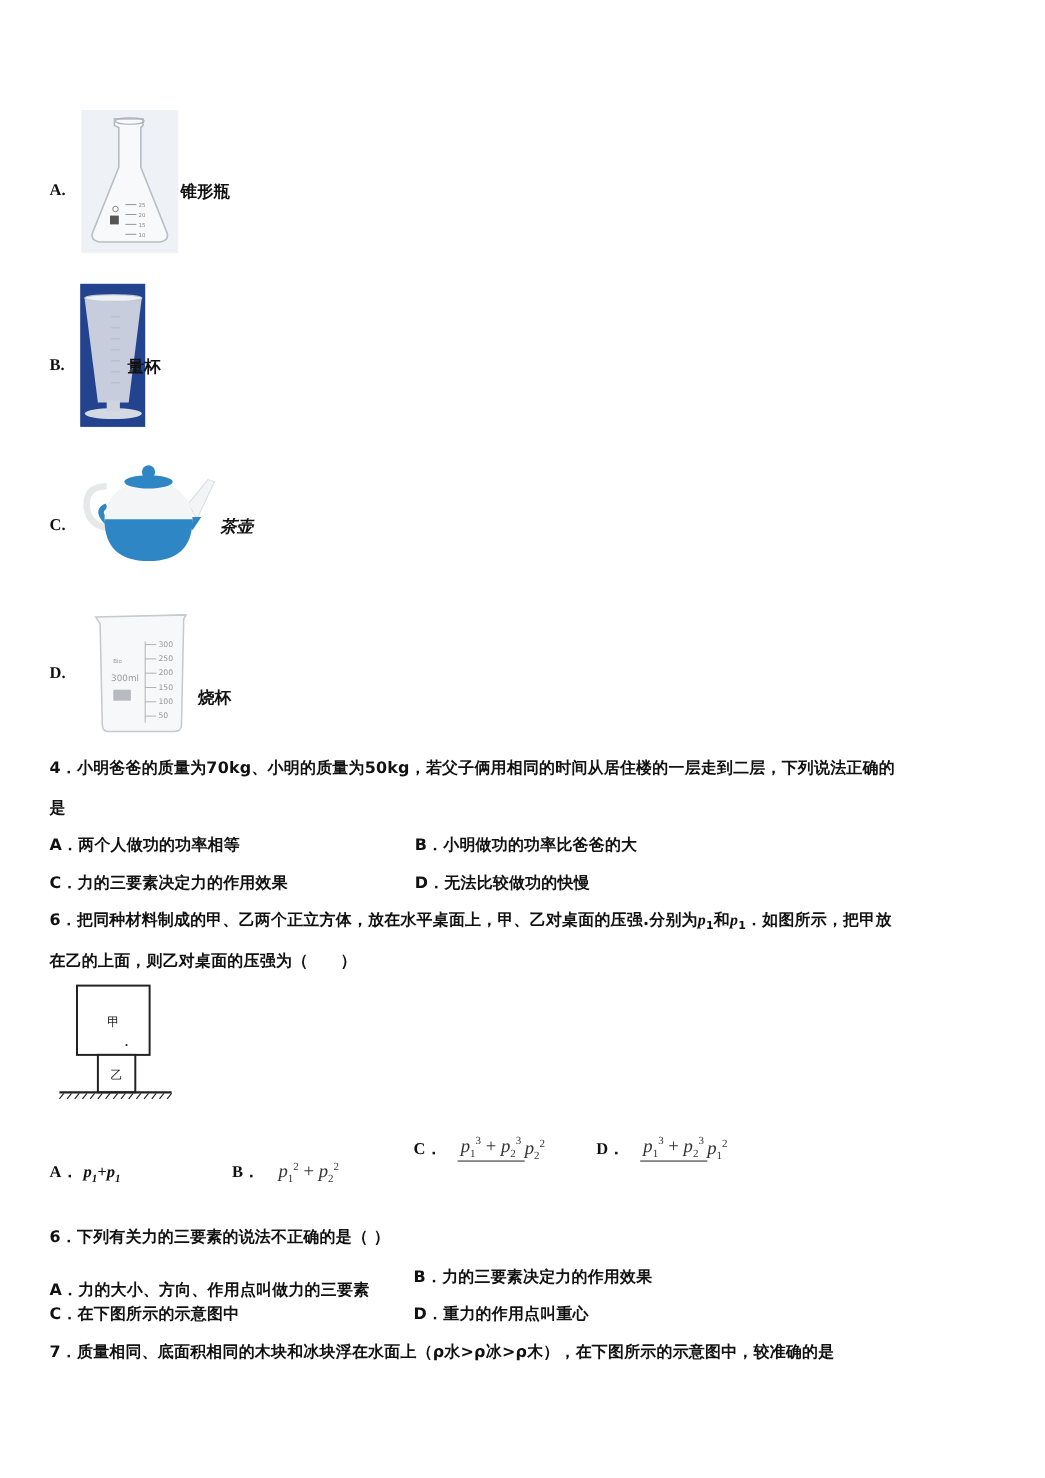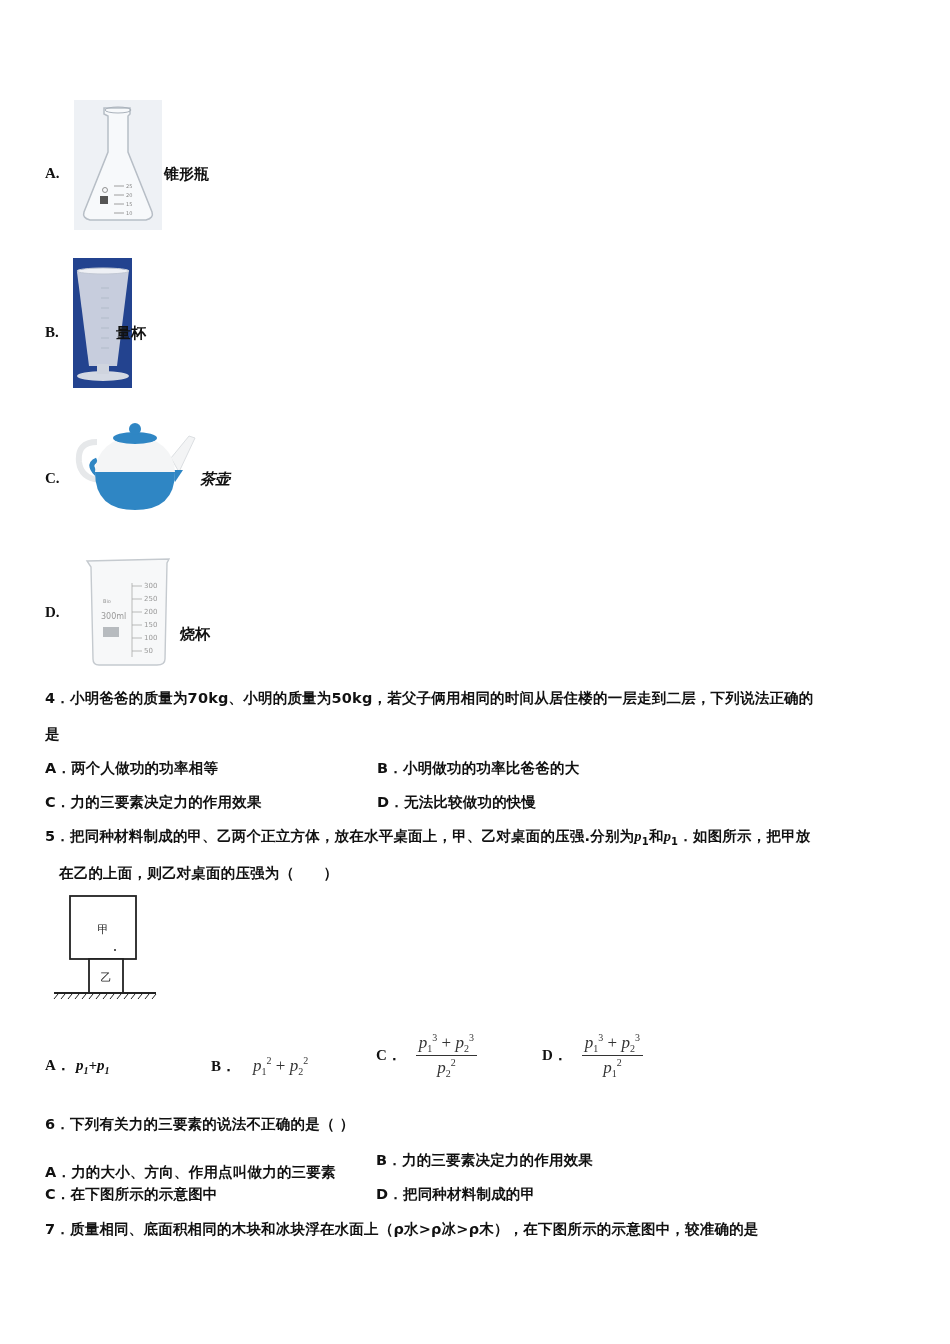--- a/index.html
+++ b/index.html
@@ -13,21 +13,21 @@
     font-family: "Liberation Serif", serif; font-weight: bold; font-size: 15px;
   }
   .cap { font-family: "DejaVu Sans", sans-serif; font-weight: bold; font-size: 15px; }
   .line {
     font-family: "DejaVu Sans", sans-serif; font-weight: bold; font-size: 14.5px;
     white-space: nowrap; letter-spacing: 0.2px;
   }
   .img-box { position: absolute; overflow: hidden; }
   .it { font-family: "Liberation Serif", serif; font-style: italic; font-weight: bold; }
   .math { font-family: "Liberation Serif", serif; font-style: italic; font-size: 17px; color: #333; }
-  .frac { display: inline-flex; flex-direction: column; align-items: center; vertical-align: middle; }
+  .frac { display: inline-flex; flex-direction: row; align-items: center; vertical-align: middle; }
   .frac .num { padding: 0 3px 1px; border-bottom: 1px solid #333; }
   .frac .den { padding-top: 1px; }
   sup, sub { font-size: 10px; font-style: normal; }
 </style>
 </head>
 <body>
 
 <div class="abs opt-letter" style="left:45px;top:165px;">A.</div>
 <div class="img-box" style="left:74px;top:100px;width:88px;height:130px;background:#eef1f4;">
   <svg width="88" height="130" viewBox="0 0 88 130">
@@ -113,23 +113,23 @@
 <div class="abs cap" style="left:180px;top:625px;">烧杯</div>
 
 <div class="abs line" style="left:45px;top:689px;text-align:right;">4．小明爸爸的质量为70kg、小明的质量为50kg，若父子俩用相同的时间从居住楼的一层走到二层，下列说法正确的</div>
 <div class="abs line" style="left:45px;top:725px;">是</div>
 <div class="abs line" style="left:45px;top:759px;"><span>A．</span><span>两个人做功的功率相等</span></div>
 <div class="abs line" style="left:377px;top:759px;"><span>B．</span><span>小明做功的功率比爸爸的大</span></div>
 <div class="abs line" style="left:45px;top:793px;"><span>C．</span><span>力的三要素决定力的作用效果</span></div>
 <div class="abs line" style="left:377px;top:793px;"><span>D．</span><span>无法比较做功的快慢</span></div>
 
 <div class="abs line" style="left:45px;top:827px;">
-  <span>5．把同种材料制成的甲、乙两个正立方体，放在水平桌面上，甲、乙对桌面的压强.分别为</span><span class="it">p</span><sub>1</sub><span>和</span><span class="it">p</span><sub>1</sub><span>．如图所示，把甲放</span>
+  <span>6．把同种材料制成的甲、乙两个正立方体，放在水平桌面上，甲、乙对桌面的压强.分别为</span><span class="it">p</span><sub>1</sub><span>和</span><span class="it">p</span><sub>1</sub><span>．如图所示，把甲放</span>
 </div>
-<div class="abs line" style="left:59px;top:864px;">在乙的上面，则乙对桌面的压强为（　　）</div>
+<div class="abs line" style="left:45px;top:864px;">在乙的上面，则乙对桌面的压强为（　　）</div>
 
 <div class="abs" style="left:52px;top:893px;width:106px;height:108px;">
   <svg width="106" height="108" viewBox="0 0 106 108">
     <rect x="18" y="3" width="66" height="63" fill="#fff" stroke="#222" stroke-width="1.8"></rect>
     <text x="51" y="40" font-size="11" text-anchor="middle" fill="#222" font-family="DejaVu Sans, sans-serif">甲</text>
     <circle cx="63" cy="57" r="1" fill="#222"></circle>
     <rect x="37" y="66" width="34" height="34" fill="#fff" stroke="#222" stroke-width="1.8"></rect>
     <text x="54" y="88" font-size="11" text-anchor="middle" fill="#222" font-family="DejaVu Sans, sans-serif">乙</text>
     <line x1="2" y1="100" x2="104" y2="100" stroke="#222" stroke-width="2"></line>
     <g stroke="#222" stroke-width="1">
@@ -179,15 +179,15 @@
   <span class="math frac">
     <span class="num"><span>p</span><sub>1</sub><sup>3</sup> <span style="font-style:normal;">+</span> <span>p</span><sub>2</sub><sup>3</sup></span>
     <span class="den"><span>p</span><sub>1</sub><sup>2</sup></span>
   </span>
 </div>
 
 <div class="abs line" style="left:45px;top:1115px;">6．下列有关力的三要素的说法不正确的是（   ）</div>
 <div class="abs line" style="left:45px;top:1151px;margin-top:12px;"><span>A．</span><span>力的大小、方向、作用点叫做力的三要素</span></div>
 <div class="abs line" style="left:376px;top:1151px;"><span>B．</span><span>力的三要素决定力的作用效果</span></div>
 <div class="abs line" style="left:45px;top:1185px;"><span>C．</span><span>在下图所示的示意图中</span></div>
-<div class="abs line" style="left:376px;top:1185px;"><span>D．</span><span>把同种材料制成的甲</span></div>
+<div class="abs line" style="left:376px;top:1185px;"><span>D．</span><span>重力的作用点叫重心</span></div>
 
 <div class="abs line" style="left:45px;top:1220px;">7．质量相同、底面积相同的木块和冰块浮在水面上（ρ水&gt;ρ冰&gt;ρ木），在下图所示的示意图中，较准确的是</div>
 
 </body></html>

